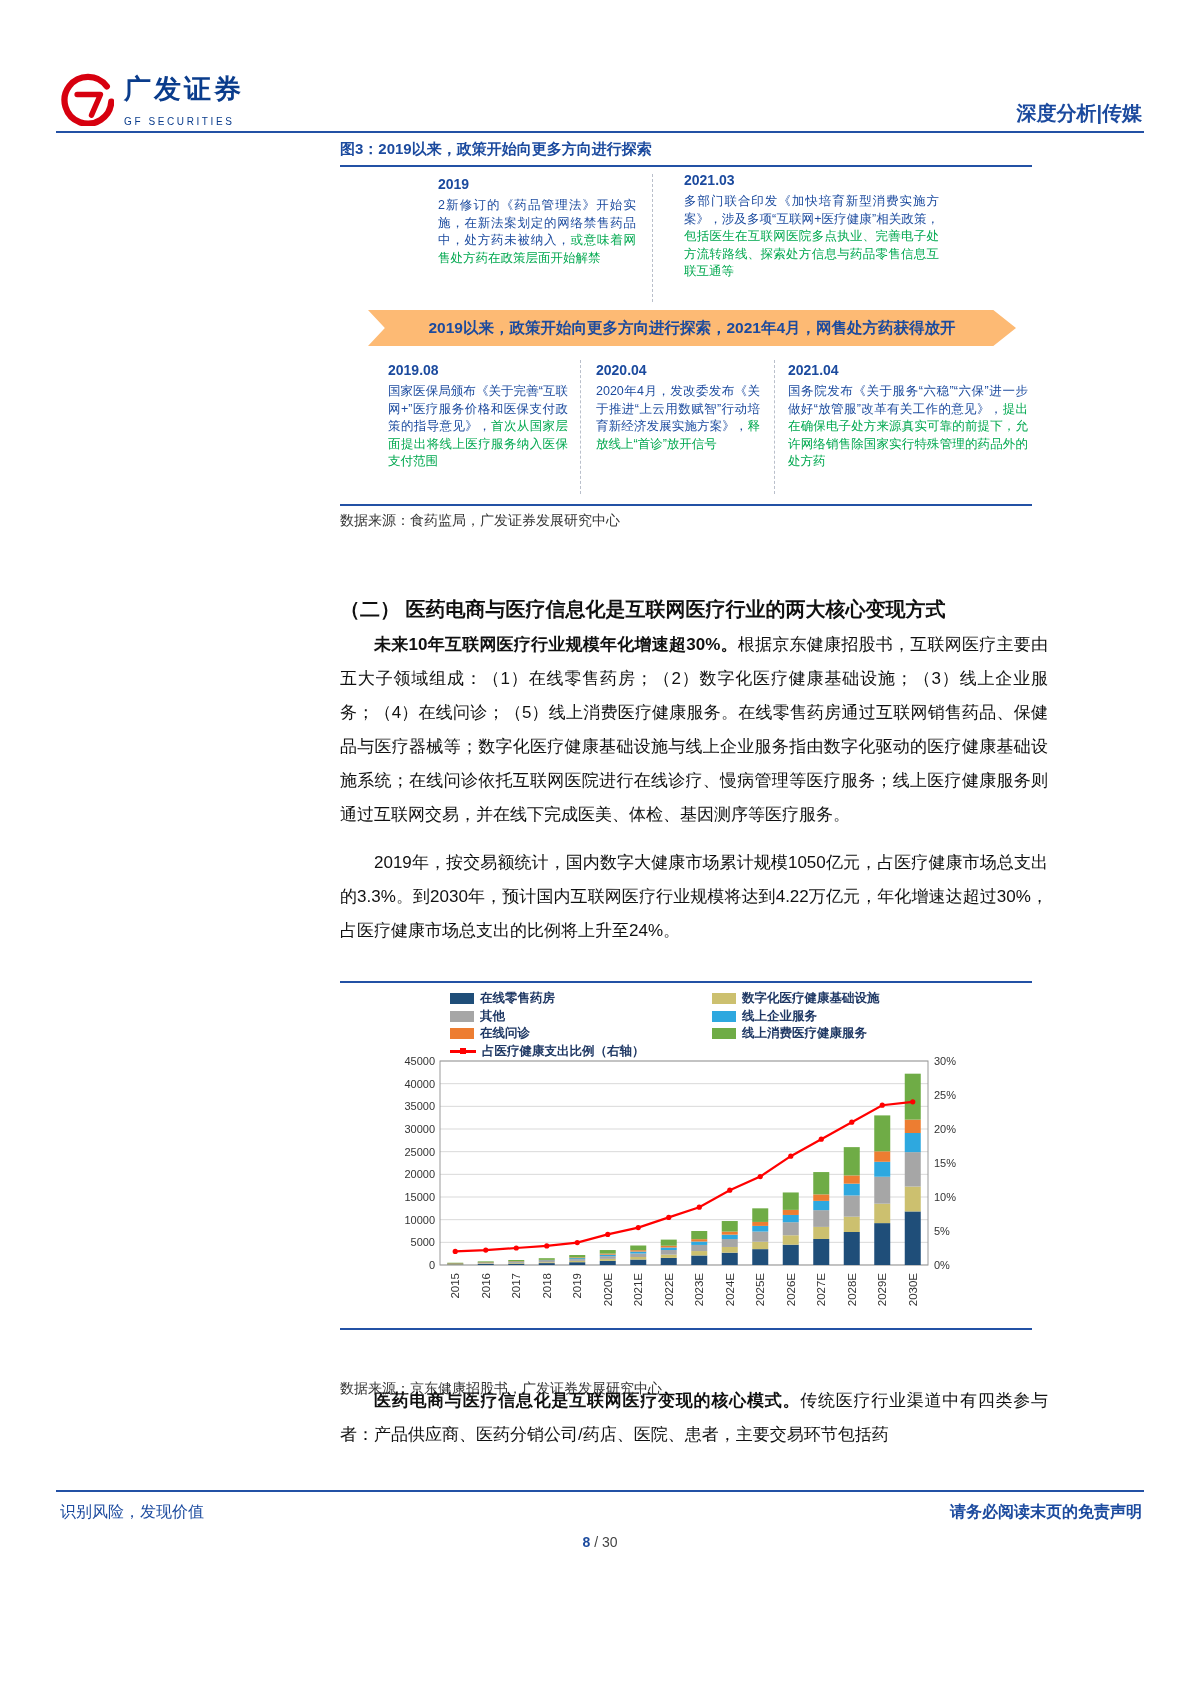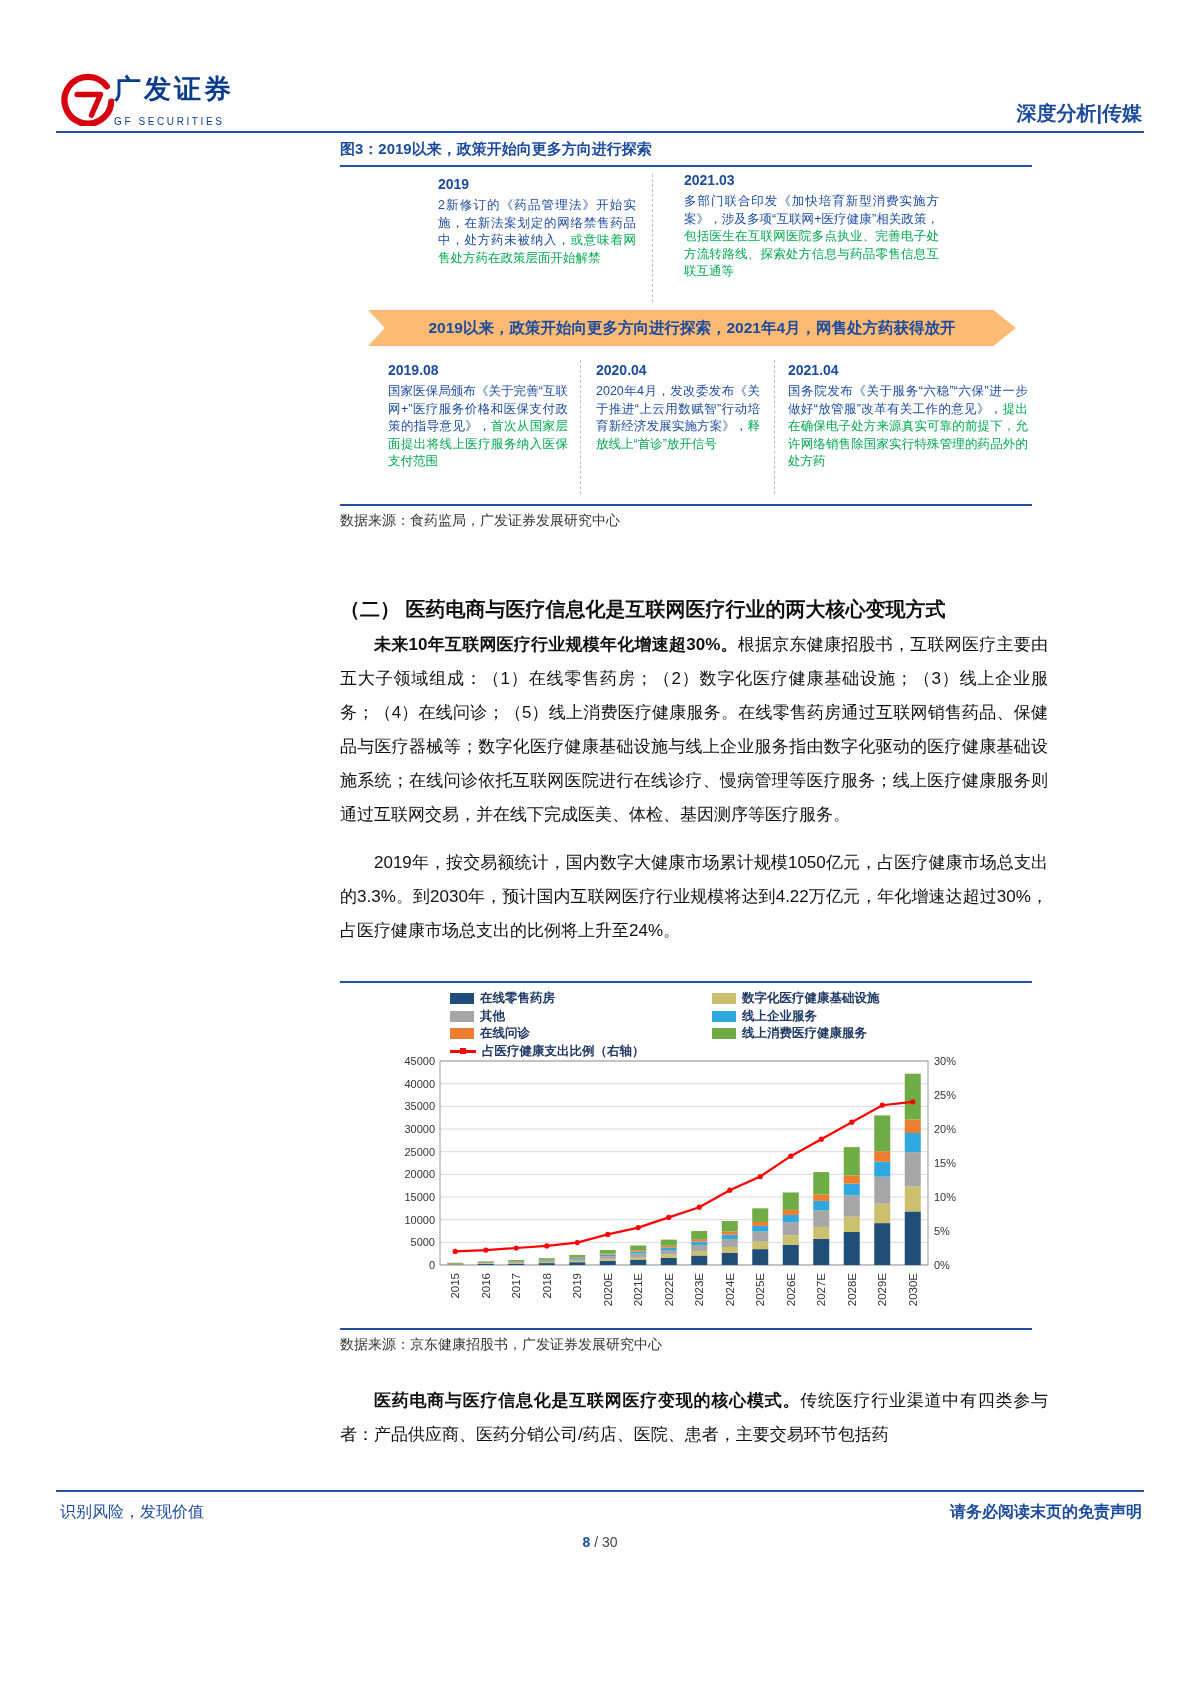--- a/index.html
+++ b/index.html
@@ -1,21 +1,21 @@
 <!DOCTYPE html>
 <html><head>
 <meta charset="utf-8">
 <style>
   html,body{margin:0;padding:0;background:#fff;}
   .page{position:relative;width:1200px;height:1698px;background:#ffffff;
         font-family:"Liberation Sans","DejaVu Sans",sans-serif;overflow:hidden;color:#111;}
   .abs{position:absolute;}
 
   
-  .logo-wrap{left:60px;top:72px;display:flex;align-items:center;}
+  .logo-wrap{left:60px;top:72px;display:flex;gap:10px;align-items:center;}
   .logo-cn{font-size:27px;font-weight:bold;color:#0A3C8C;letter-spacing:3px;line-height:1.1;}
   .logo-en{font-size:10px;color:#0A3C8C;letter-spacing:2.6px;margin-top:11px;}
   .header-right{right:58px;top:100px;font-size:20px;font-weight:bold;color:#1B4A9E;}
   .rule{background:#2351A5;height:2px;}
 
   
   .fig-title{font-size:15px;font-weight:bold;color:#1B4A9E;text-align:center;}
   .source-text{font-size:14px;color:#333;}
 
   
@@ -298,21 +298,21 @@
       <circle cx="341.75" cy="135.2" r="2.6" fill="#FF0000"></circle>
       <circle cx="372.25" cy="121.6" r="2.6" fill="#FF0000"></circle>
       <circle cx="402.75" cy="101.2" r="2.6" fill="#FF0000"></circle>
       <circle cx="433.25" cy="84.19999999999999" r="2.6" fill="#FF0000"></circle>
       <circle cx="463.75" cy="67.20000000000002" r="2.6" fill="#FF0000"></circle>
       <circle cx="494.25" cy="50.19999999999999" r="2.6" fill="#FF0000"></circle>
       <circle cx="524.75" cy="46.79999999999998" r="2.6" fill="#FF0000"></circle>
     </svg>
 
   <div class="abs rule" style="left:340px;top:1328px;width:692px;"></div>
-  <div class="abs source-text" style="left:340px;top:1336px;text-align:right;">数据来源：京东健康招股书，广发证券发展研究中心</div>
+  <div class="abs source-text" style="left:340px;top:1380px;text-align:right;">数据来源：京东健康招股书，广发证券发展研究中心</div>
 
   <p class="abs body-para" style="left:340px;top:1384px;width:708px;"><span class="bold">医药电商与医疗信息化是互联网医疗变现的核心模式。</span><span>传统医疗行业渠道中有四类参与者：产品供应商、医药分销公司/药店、医院、患者，主要交易环节包括药</span></p>
 
   <div class="abs rule" style="left:56px;top:1490px;width:1088px;"></div>
   <div class="abs footer-text" style="left:60px;top:1502px;">识别风险，发现价值</div>
   <div class="abs footer-text" style="right:58px;top:1502px;font-weight:bold;">请务必阅读末页的免责声明</div>
   <div class="abs page-num"><span class="page-cur">8</span><span> / </span><span>30</span></div>
 
 </div>
 

